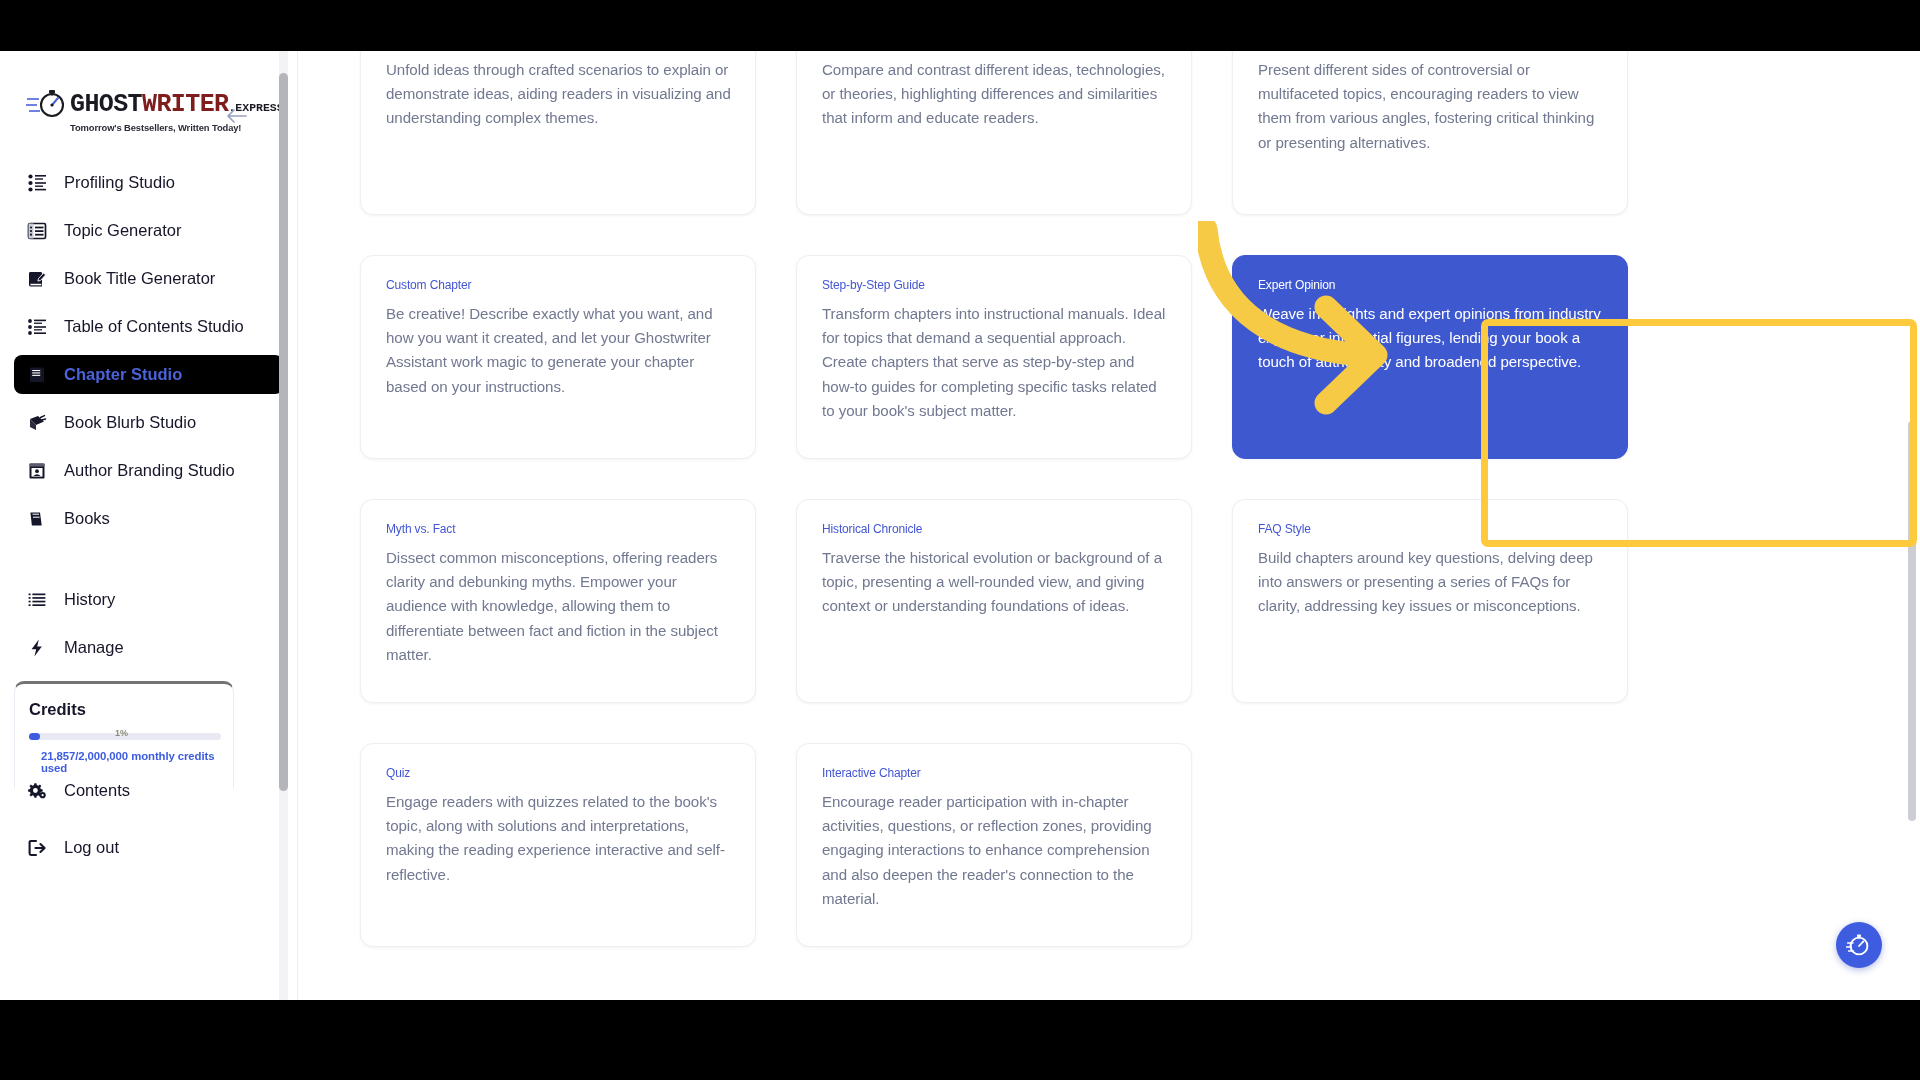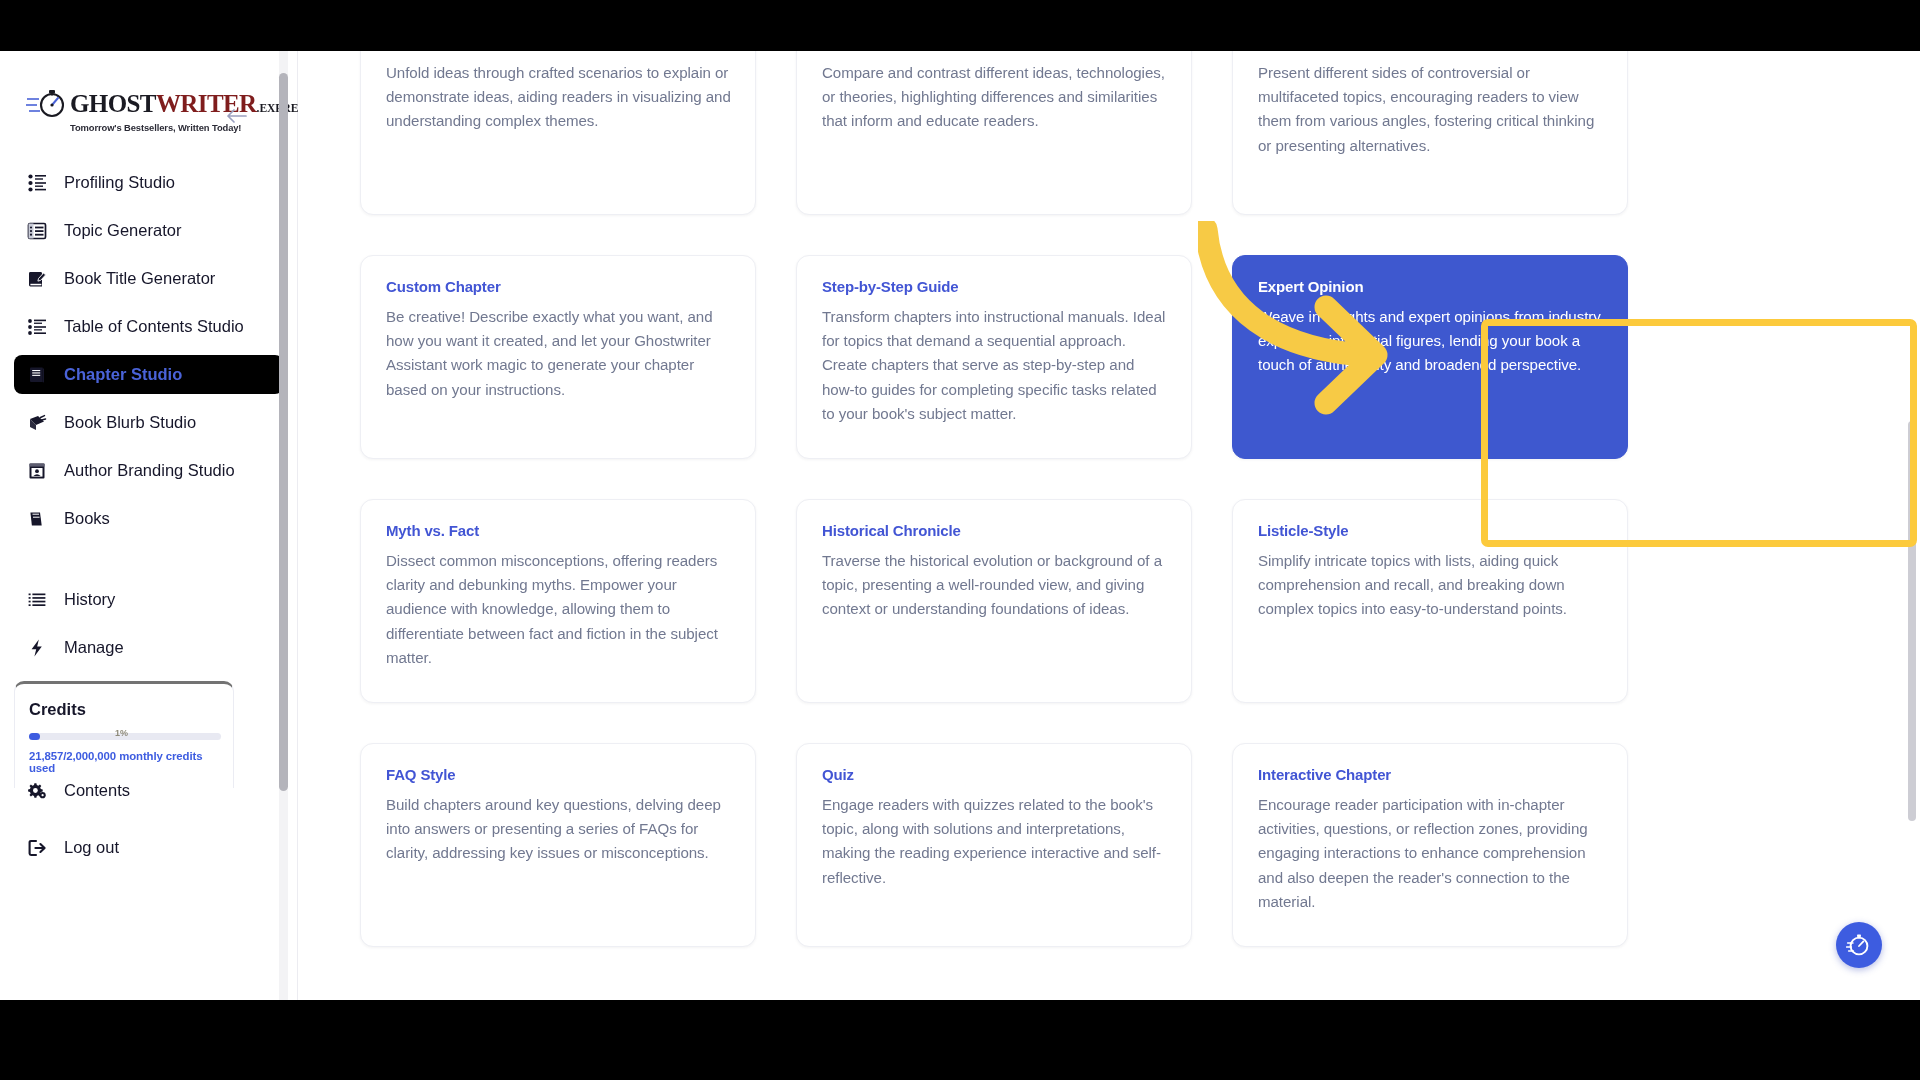--- a/index.html
+++ b/index.html
@@ -25,21 +25,21 @@
     border-right: 1px solid #ececf1;
     padding-top: 36px;
   }
   #logo-block {
     padding-left: 26px;
     height: 52px;
   }
   .logo-row { display: flex; align-items: flex-end; gap: 2px; }
   .logo-mark { width: 42px; height: 34px; position: relative; flex: 0 0 auto; }
   .logo-word {
-    font-family: Liberation Serif, serif;
+    font-family: Liberation Mono, monospace;
     font-weight: 900;
     font-size: 25px;
     letter-spacing: -0.6px;
     line-height: 26px;
     display: flex;
     align-items: baseline;
     justify-content: space-between;
   }
   .lw-ghost { color: #1a1a22; }
   .lw-writer { color: #7f1d1d; }
@@ -128,20 +128,21 @@
     font-size: 9px;
     font-weight: 700;
     color: #8e8a7a;
   }
   #credits-used {
     margin-top: 10px;
     font-size: 11.4px;
     font-weight: 700;
     color: #3d5ce0;
     letter-spacing: -0.1px;
+    margin-left: 12px;
   }
   #sidebar-bottom { position: absolute; left: 14px; top: 720px; right: 14px; }
   
   #sb-track {
     position: absolute;
     right: 9px; top: 0;
     width: 9px; height: 949px;
     background: #f3f3f5;
   }
   #sb-thumb {
@@ -175,22 +176,22 @@
     border: 1px solid #eeeff4;
     border-radius: 13px;
     box-shadow: 0 1px 3px rgba(30,30,60,0.055);
     padding: 22px 24px 22px 25px;
     height: 204px;
     cursor: pointer;
     overflow: hidden;
   }
   .card-title {
     color: #4255d4;
-    font-size: 15px;
-    font-weight: 700;
+    font-size: 12px;
+    font-weight: 400;
     letter-spacing: -0.15px;
     margin-bottom: 10px;
   }
   .card-desc {
     color: #717890;
     font-size: 15.1px;
     line-height: 24.2px;
     letter-spacing: -0.05px;
   }
   .card.featured {
@@ -477,24 +478,20 @@
       </div>
 
       <div class="card">
         <div class="card-title">Myth vs. Fact</div>
         <div class="card-desc">Dissect common misconceptions, offering readers clarity and debunking myths. Empower your audience with knowledge, allowing them to differentiate between fact and fiction in the subject matter.</div>
       </div>
       <div class="card">
         <div class="card-title">Historical Chronicle</div>
         <div class="card-desc">Traverse the historical evolution or background of a topic, presenting a well-rounded view, and giving context or understanding foundations of ideas.</div>
       </div>
-      <div class="card">
-        <div class="card-title">Listicle-Style</div>
-        <div class="card-desc">Simplify intricate topics with lists, aiding quick comprehension and recall, and breaking down complex topics into easy-to-understand points.</div>
-      </div>
 
       <div class="card">
         <div class="card-title">FAQ Style</div>
         <div class="card-desc">Build chapters around key questions, delving deep into answers or presenting a series of FAQs for clarity, addressing key issues or misconceptions.</div>
       </div>
       <div class="card">
         <div class="card-title">Quiz</div>
         <div class="card-desc">Engage readers with quizzes related to the book's topic, along with solutions and interpretations, making the reading experience interactive and self-reflective.</div>
       </div>
       <div class="card">

